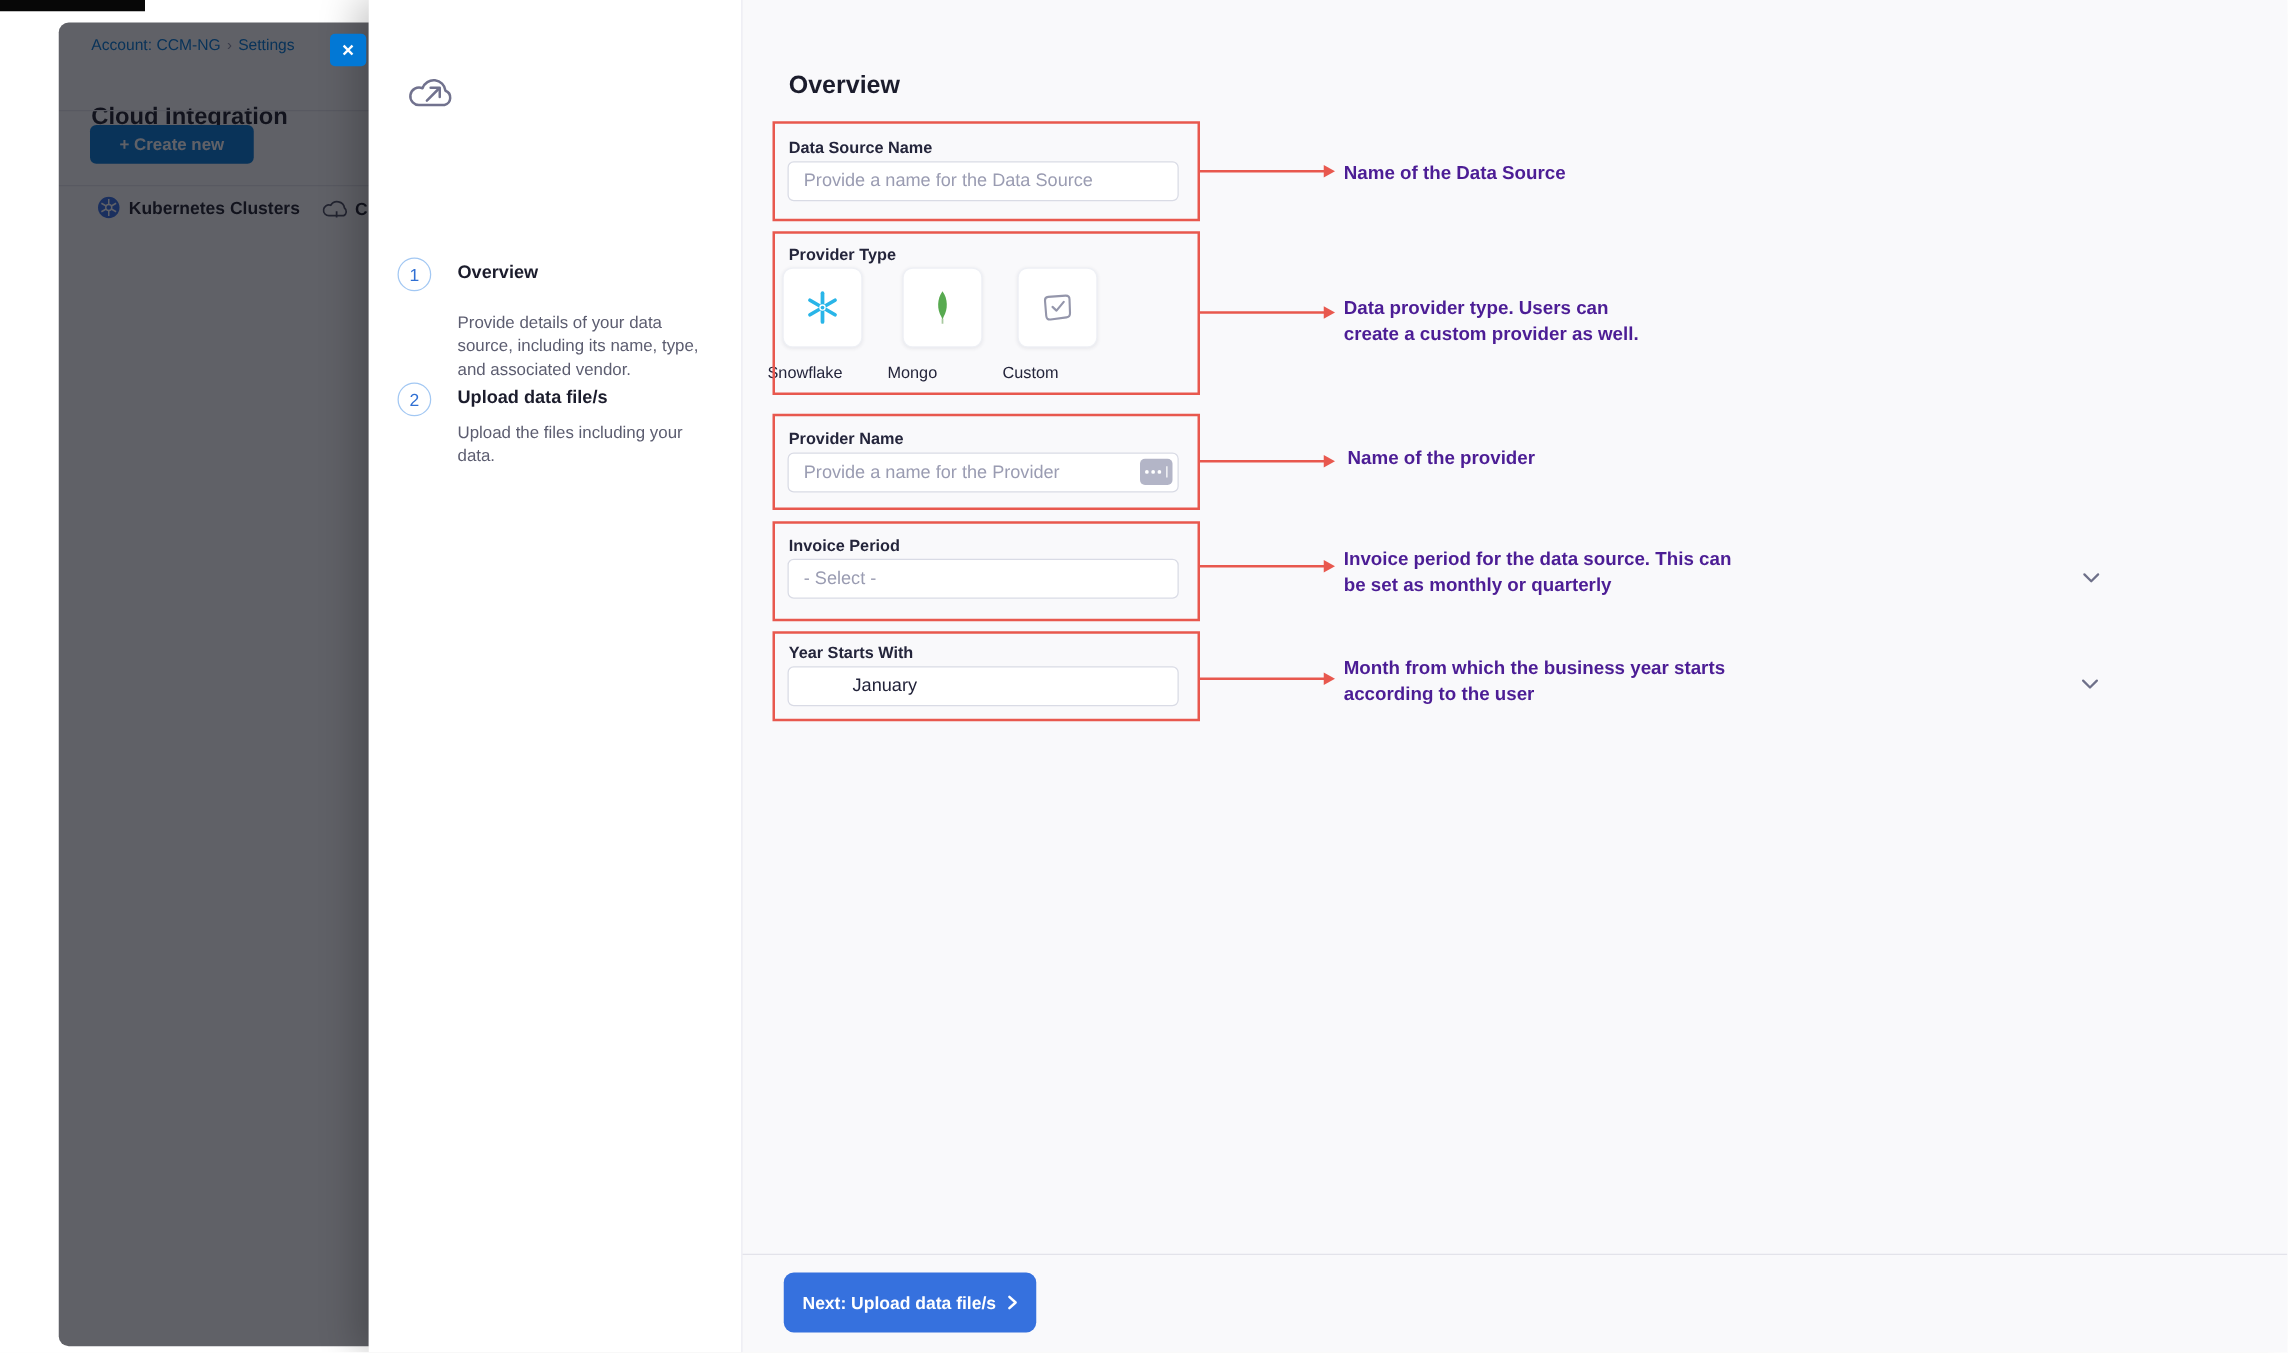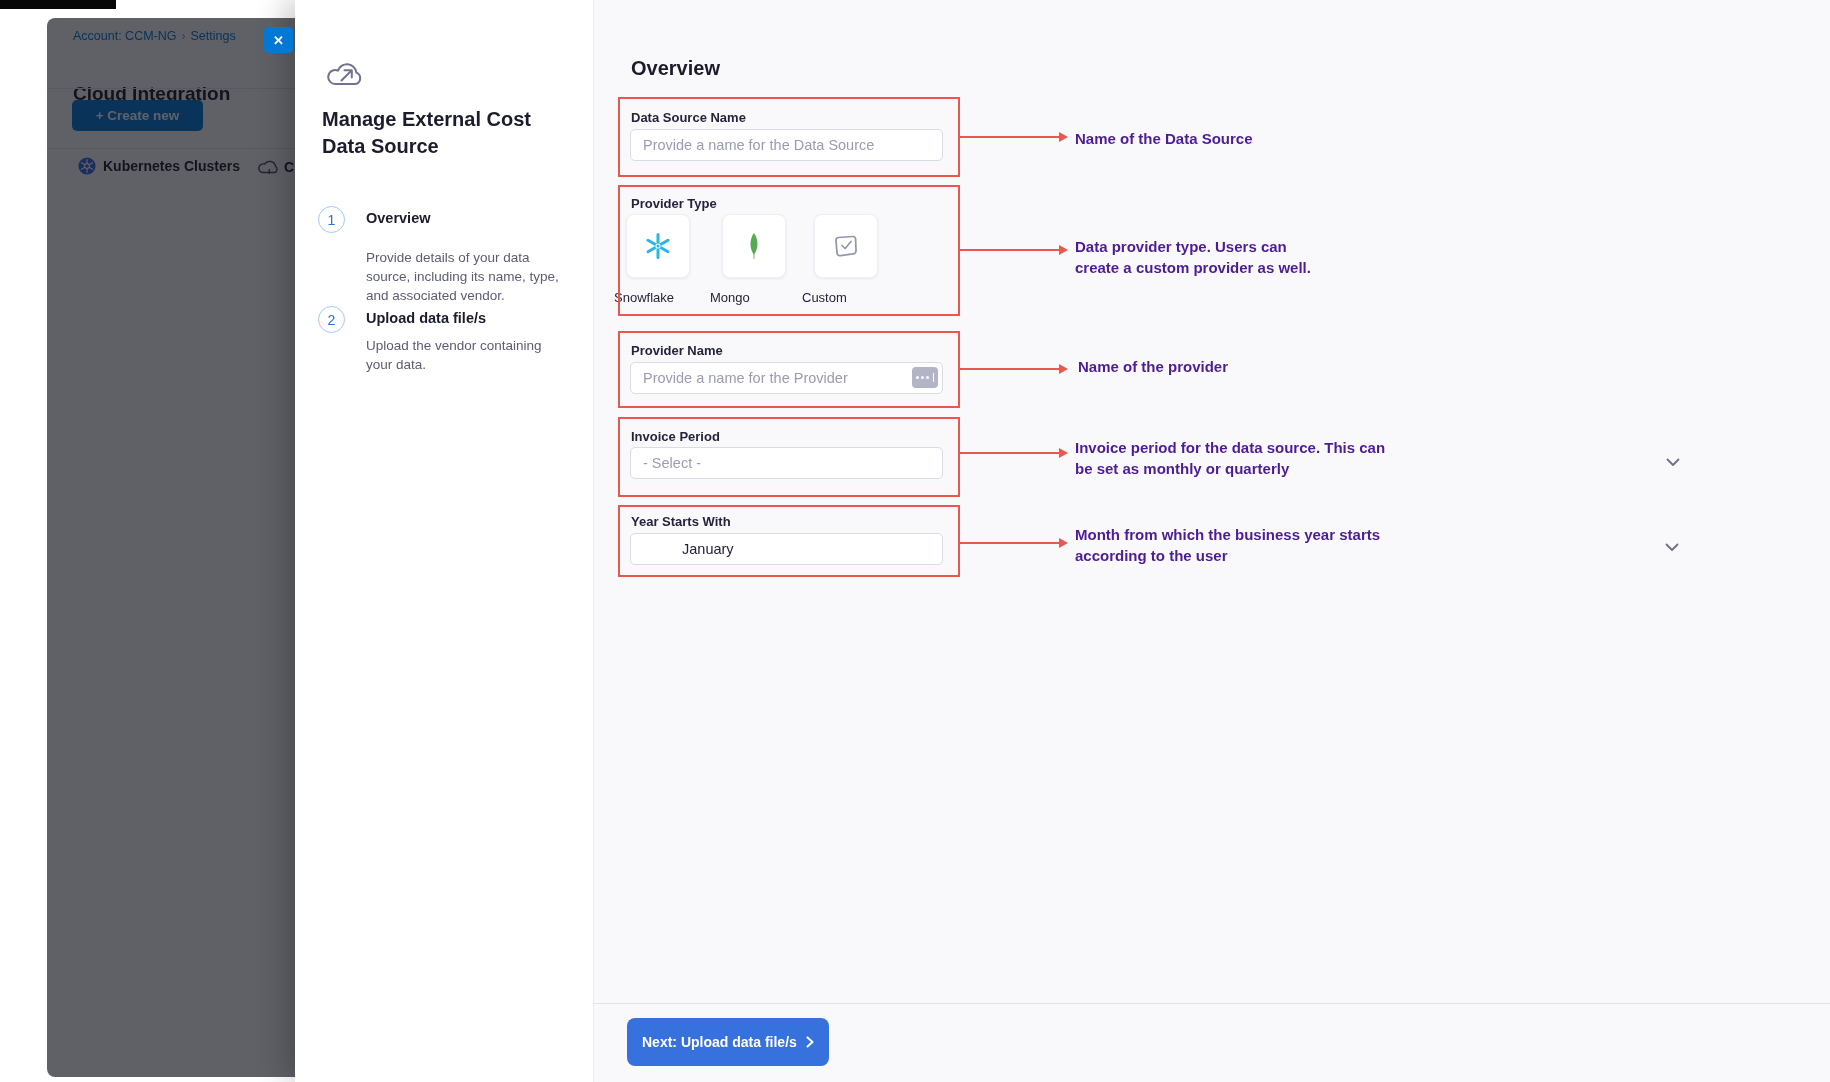--- a/index.html
+++ b/index.html
@@ -118,29 +118,28 @@
   <div class="close-btn">
     <span>✕</span>
   </div>
 
   <svg class="cloud-ext" width="36" height="32" viewBox="0 0 36 32">
     <path d="M9 26 A7 7 0 1 1 11 12.6 A9.5 9.5 0 0 1 29.4 14.6 A6 6 0 0 1 28.6 26 Z" fill="none" stroke="#71728e" stroke-width="2" stroke-linejoin="round"></path>
     <line x1="14.5" y1="22.5" x2="25" y2="12" stroke="#ffffff" stroke-width="6"></line>
     <line x1="14.5" y1="22.5" x2="24" y2="13" stroke="#71728e" stroke-width="2" stroke-linecap="round"></line>
     <polyline points="17.5,12.2 24.8,12.2 24.8,19.5" fill="none" stroke="#71728e" stroke-width="2" stroke-linecap="round" stroke-linejoin="round"></polyline>
   </svg>
-  <div class="drawer-title">Manage External Cost Data Source</div>
 
   <div class="step-circle" style="left:318px;top:206px">1</div>
   <div class="step-label" style="left:366px;top:210px">Overview</div>
   <div class="step-desc" style="left:366px;top:248px;width:196px">Provide details of your data source, including its name, type, and associated vendor.</div>
 
   <div class="step-circle" style="left:318px;top:306px">2</div>
   <div class="step-label" style="left:366px;top:310px">Upload data file/s</div>
-  <div class="step-desc" style="left:366px;top:336px;width:200px">Upload the vendor containing your data.</div>
+  <div class="step-desc" style="left:366px;top:336px;width:200px">Upload the files including your data.</div>
 
   <div class="form-bg"></div>
   <div class="form-heading">Overview</div>
 
   <div class="ann-box" style="left:618px;top:97px;width:342px;height:80px"></div>
   <div class="fld-label" style="left:631px;top:110px">Data Source Name</div>
   <input class="t-input" style="left: 630px; top: 129px;" placeholder="Provide a name for the Data Source">
 
   <div class="ann-box" style="left:618px;top:185px;width:342px;height:131px"></div>
   <div class="fld-label" style="left:631px;top:196px">Provider Type</div>

